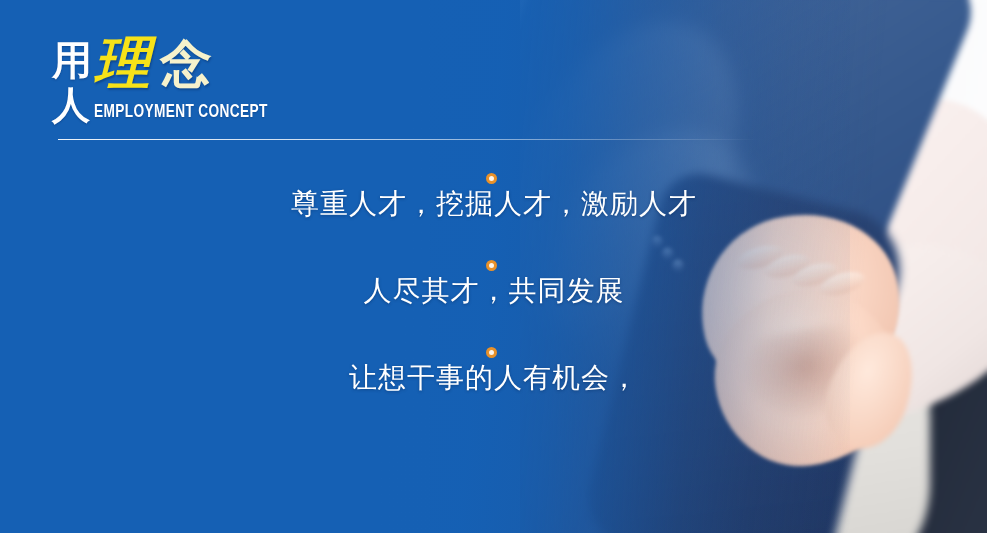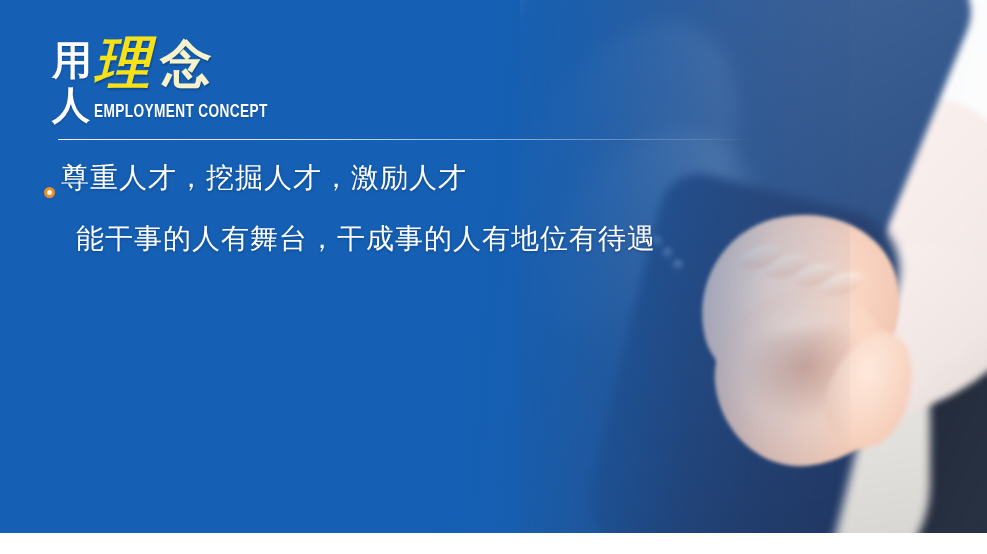--- a/index.html
+++ b/index.html
@@ -345,22 +345,23 @@
 
   
   .list {
     position: absolute;
     left: 44px;
     top: 158px;
     width: 900px;
   }
   .list-item {
     display: flex;
-    align-items: flex-end;
+    align-items: center;
     margin-bottom: 21px;
+    flex-direction: column;
   }
   .bullet {
     flex: none;
     width: 11px;
     height: 11px;
     margin-top: 15px;
     margin-right: 6px;
     border-radius: 50%;
     background: #fdf6ec;
     border: 3px solid #e8912a;
@@ -449,21 +450,28 @@
     <div class="divider"></div>
 
     <div class="list">
 
       <div class="list-item">
         <span class="bullet"></span>
         <span class="item-text">尊重人才，挖掘人才，激励人才</span>
       </div>
 
 
-
-
-      <div class="item-cont">能干事的人有舞台，干成事的人有地位有待遇</div>
+      <div class="list-item">
+        <span class="bullet"></span>
+        <span class="item-text">人尽其才，共同发展</span>
+      </div>
+
+      <div class="list-item">
+        <span class="bullet"></span>
+        <span class="item-text">让想干事的人有机会，</span>
+      </div>
+
 
     </div>
   </div>
 </div>
 
 <div class="footer-strip"></div>
 
 </body></html>

